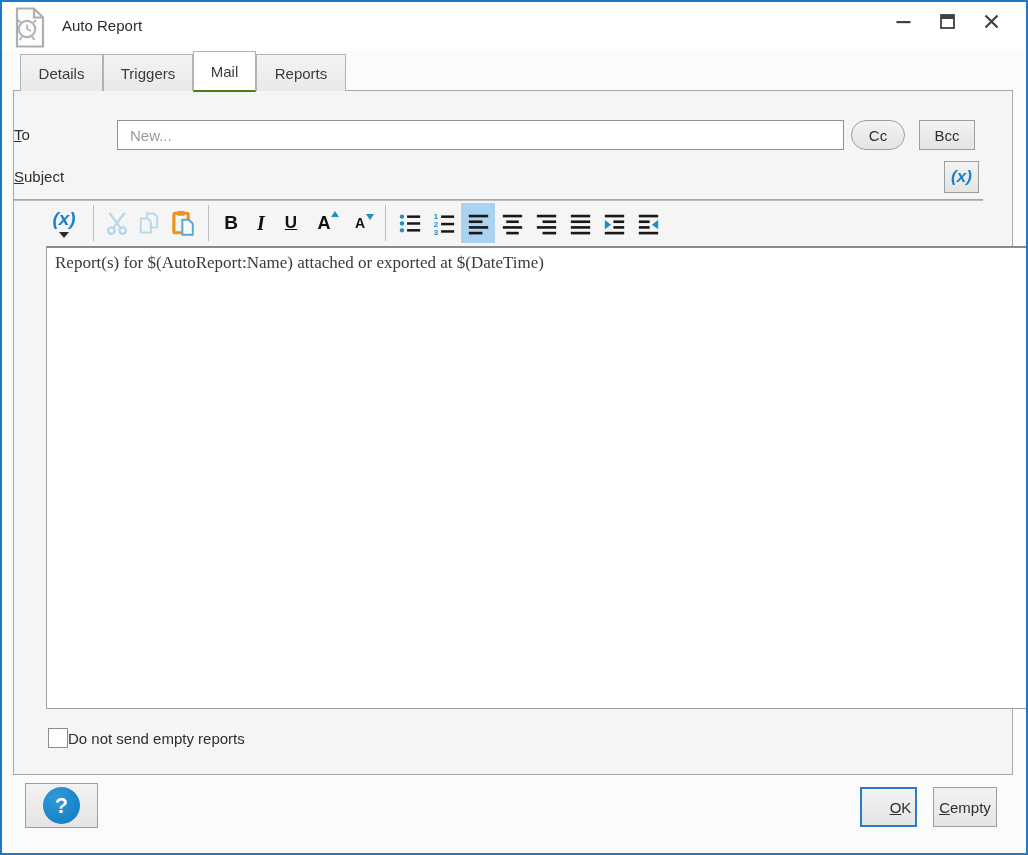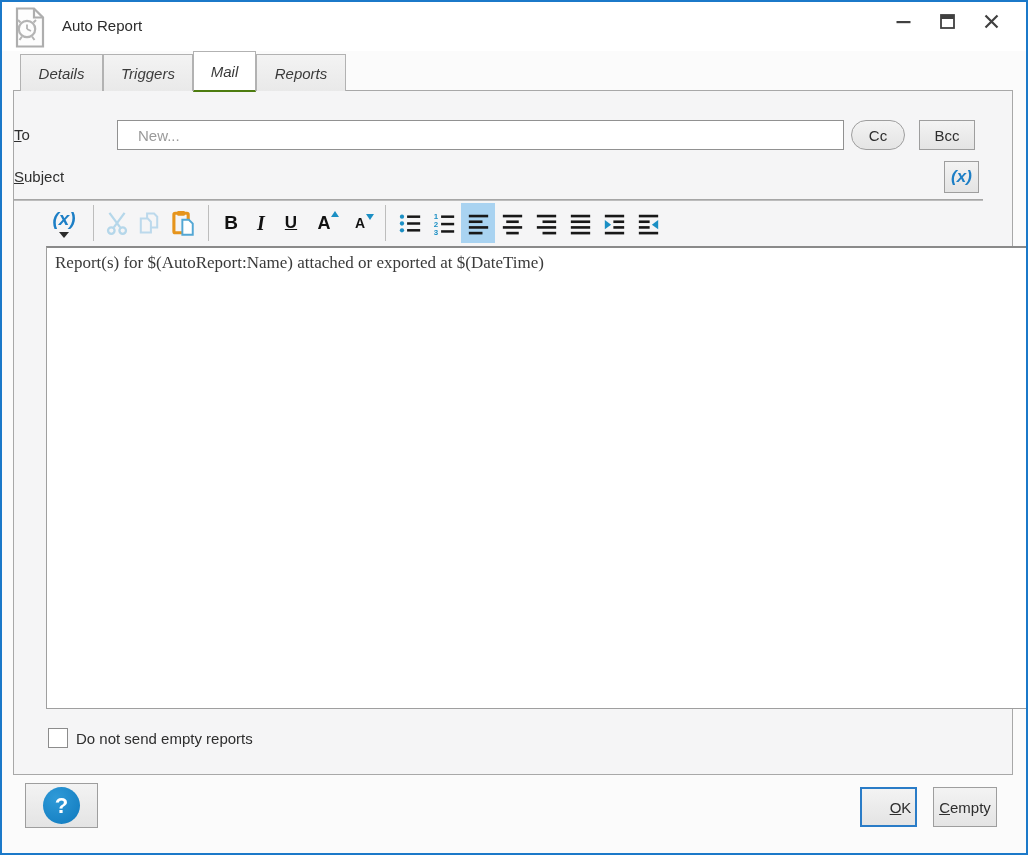--- a/index.html
+++ b/index.html
@@ -14,32 +14,32 @@
   
   .titlebar { position:absolute; left:0; top:0; width:1024px; height:49px; background:#ffffff; }
   .app-icon { position:absolute; left:10px; top:5px; width:36px; height:41px; }
   .title-text { position:absolute; left:60px; top:15px; font-size:15px; color:#2b2b2b; }
   .win-controls { position:absolute; right:26px; top:10px; display:flex; gap:26px; }
   .win-btn { width:18px; height:18px; display:flex; align-items:center; justify-content:center; cursor:default; }
 
   
   .tab { position:absolute; top:52px; height:37px; background:linear-gradient(#f3f3f3,#e9e9e9);
          border:1px solid #b2b2b2; border-bottom:none; display:flex; align-items:center;
-         justify-content:center; font-size:15px; color:#3b3b3b; z-index:3;font-style:italic; }
+         justify-content:center; font-size:15px; color:#3b3b3b; z-index:3; }
   .tab.active { top:49px; height:41px; background:#ffffff; z-index:5; }
 
   
   .panel { position:absolute; left:11px; top:88px; width:1000px; height:685px;
            border:1px solid #a8a8a8; background:#f5f5f6; z-index:2; }
   .panel-inner { position:absolute; left:0; top:0; width:998px; height:683px; }
 
   .field-label { position:absolute; left:0; width:94px; font-size:15px; color:#2e2e2e; }
   .mn { text-decoration:underline; }
   .text-input { position:absolute; height:30px; border:1px solid #919191; background:#ffffff;
-                font-family:"Liberation Sans",sans-serif; font-size:15px; color:#1b1b1b; padding:0 20px; outline:none; }
+                font-family:"Liberation Sans",sans-serif; font-size:15px; color:#1b1b1b; padding:0 12px; outline:none; }
   .text-input::placeholder { color:#9a9a9a; }
 
   .btn { background:linear-gradient(#f3f3f3,#e4e4e4); border:1px solid #9e9e9e; font-size:15px;
          color:#2e2e2e; display:flex; align-items:center; justify-content:center; cursor:default; }
   .fx-btn { font-style:italic; font-weight:bold; color:#1d7fc6; font-size:17px; }
 
   .separator-line { position:absolute; left:0; top:108px; width:969px; height:2px;
                     background:linear-gradient(#9b9b9b,#c7c7c7); }
 
   
@@ -59,21 +59,21 @@
                     border-left:4px solid transparent; border-right:4px solid transparent; border-bottom:6px solid #1b8fc4; }
   .font-a .tri-down { position:absolute; right:-9px; top:-1px; width:0; height:0;
                       border-left:4px solid transparent; border-right:4px solid transparent; border-top:6px solid #1b8fc4; }
 
   
   .editor { position:absolute; left:32px; top:155px; width:1026px; height:463px; background:#ffffff;
             border:1px solid #9f9f9f; border-top:2px solid #8a8a8a; padding:5px 8px;
             font-family:"Liberation Serif",serif; font-size:17px; color:#3a3a3a; outline:none; }
 
   
-  .chk-row { position:absolute; left:34px; top:637px; display:flex; align-items:center; gap:8px; }
+  .chk-row { position:absolute; left:34px; top:637px; display:flex; align-items:center; gap:0; }
   .chk-box { width:20px; height:20px; background:#ffffff; border:1px solid #8c8c8c; }
   .chk-label { font-size:15px; color:#2e2e2e; }
 
   
   .help-btn { position:absolute; left:23px; top:781px; width:73px; height:45px; }
   .help-circle { width:37px; height:37px; border-radius:50%;
                  background:radial-gradient(circle at 35% 30%, #2f9ad8, #0f79bd);
                  color:#ffffff; font-weight:bold; font-size:22px; display:flex; align-items:center; justify-content:center; }
   .ok-btn { position:absolute; left:858px; top:785px; width:57px; height:40px; border:2px solid #2a7cc7;padding-left:24px; }
   .cancel-btn { position:absolute; left:931px; top:785px; width:64px; height:40px; }

